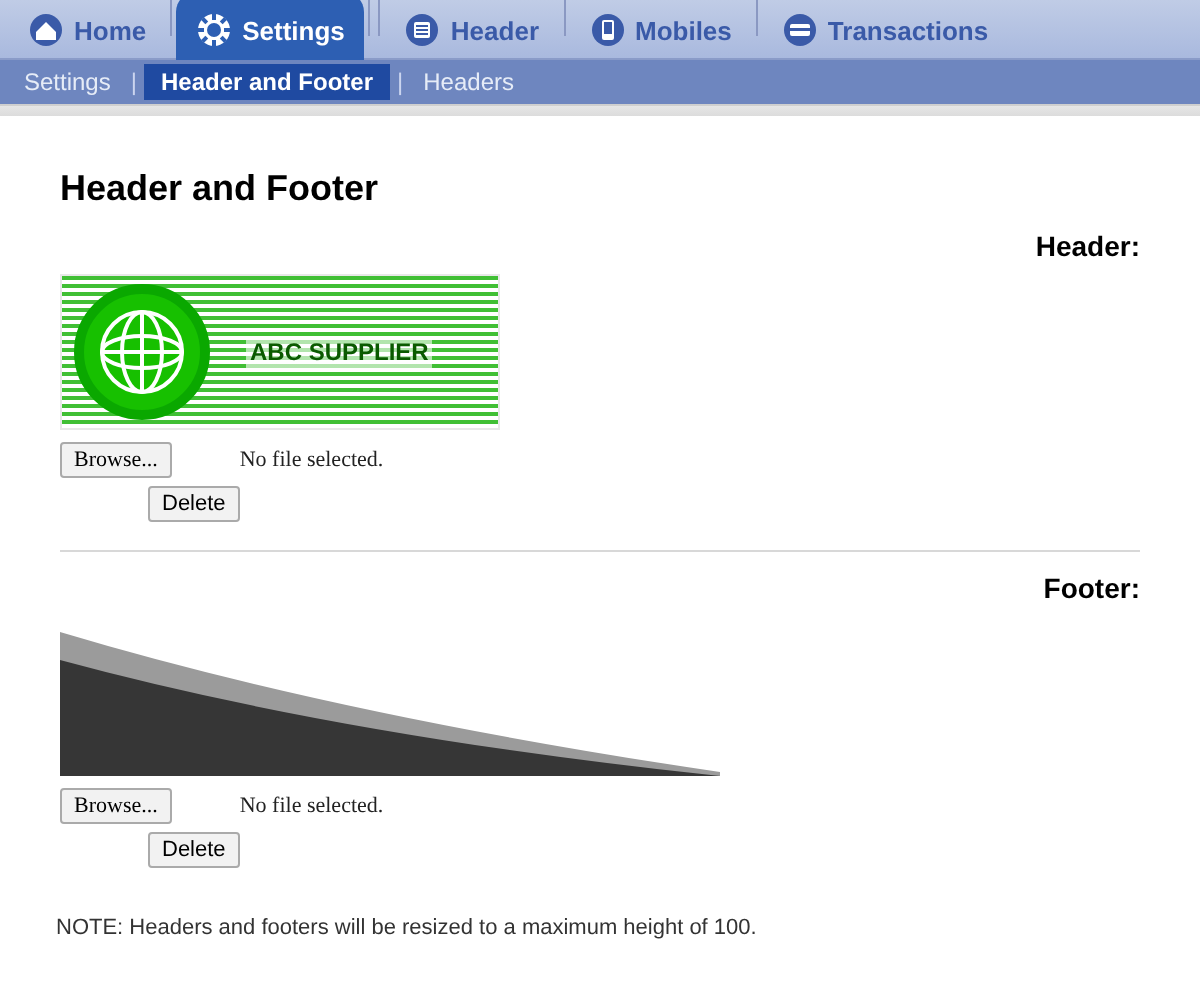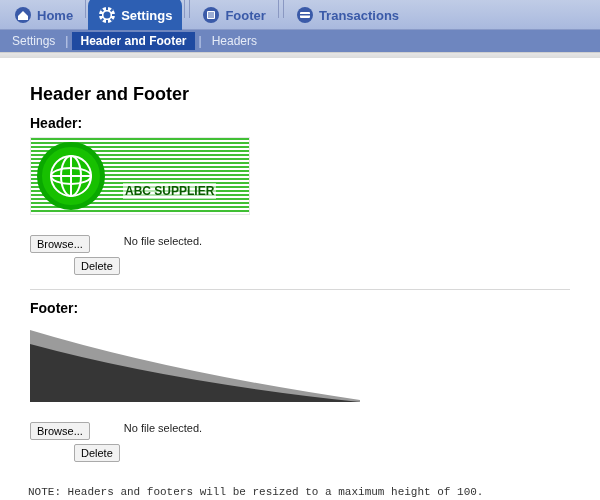--- a/index.html
+++ b/index.html
@@ -83,20 +83,21 @@
   }
   h2.page-title {
     font-size: 18px;
     font-weight: bold;
     margin-bottom: 10px;
   }
   .section-label {
     font-size: 14px;
     font-weight: bold;
     margin: 4px 0 6px 0;
+    text-align: right;
   }
   .header-image-box {
     width: 220px;
     height: 78px;
     position: relative;
     overflow: hidden;
     border: 1px solid #e8e8e8;
   }
   .stripes {
     position: absolute;
@@ -115,32 +116,33 @@
     border-radius: 50%;
     background: #17c000;
     border: 5px solid #0aa800;
     display: flex;
     align-items: center;
     justify-content: center;
   }
   .supplier-text {
     position: absolute;
     left: 92px;
-    top: 45px;
+    top: 30px;
     font-weight: bold;
     font-size: 12px;
     color: #0a5a00;
     background: rgba(255,255,255,0.6);
     padding: 1px 2px;
   }
   .file-row {
     display: flex;
-    align-items: flex-start;
+    align-items: center;
     gap: 6px;
-    margin-top: 20px;
+    margin-top: 6px;
+    font-family: Liberation Serif, serif;
   }
   .browse-btn, .delete-btn {
     font-family: inherit;
     font-size: 11px;
     padding: 2px 6px;
     background: #f2f2f2;
     border: 1px solid #aaa;
     border-radius: 2px;
     cursor: pointer;
   }
@@ -159,21 +161,20 @@
     width: 330px;
     height: 80px;
     position: relative;
     overflow: hidden;
     background: #fff;
   }
   .note {
     font-size: 11px;
     color: #333;
     margin: 10px 0 0 14px;
-    font-family: Liberation Mono, monospace;
   }
   .gray-bar {
     background: linear-gradient(to bottom, #e6e6e6, #dcdcdc);
     height: 6px;
     border-top: 1px solid #cfcfcf;
   }
 </style>
 </head>
 <body>
 
@@ -215,24 +216,34 @@
   <div class="top-nav-item">
     <span class="nav-icon">
       <svg width="18" height="18" viewBox="0 0 18 18">
           <circle cx="9" cy="9" r="8" fill="#3a5aa8"></circle>
           <rect x="5" y="5" width="8" height="8" rx="1" fill="#fff"></rect>
           <line x1="6" y1="7" x2="12" y2="7" stroke="#3a5aa8"></line>
           <line x1="6" y1="9" x2="12" y2="9" stroke="#3a5aa8"></line>
           <line x1="6" y1="11" x2="12" y2="11" stroke="#3a5aa8"></line>
         </svg>
     </span>
-    <span>Footer</span>
-  </div>
-  <div class="nav-sep"></div>
-
+    <span>Header</span>
+  </div>
+  <div class="nav-sep"></div>
+
+  <div class="top-nav-item">
+    <span class="nav-icon">
+      <svg width="18" height="18" viewBox="0 0 18 18">
+          <circle cx="9" cy="9" r="8" fill="#3a5aa8"></circle>
+          <rect x="6" y="4" width="6" height="10" rx="1" fill="#fff"></rect>
+          <rect x="7" y="5" width="4" height="6" fill="#3a5aa8"></rect>
+        </svg>
+    </span>
+    <span>Mobiles</span>
+  </div>
   <div class="nav-sep"></div>
 
   <div class="top-nav-item">
     <span class="nav-icon">
       <svg width="18" height="18" viewBox="0 0 18 18">
           <circle cx="9" cy="9" r="8" fill="#3a5aa8"></circle>
           <rect x="4" y="6" width="10" height="6" rx="1" fill="#fff"></rect>
           <rect x="4" y="8" width="10" height="1.5" fill="#3a5aa8"></rect>
         </svg>
     </span>

